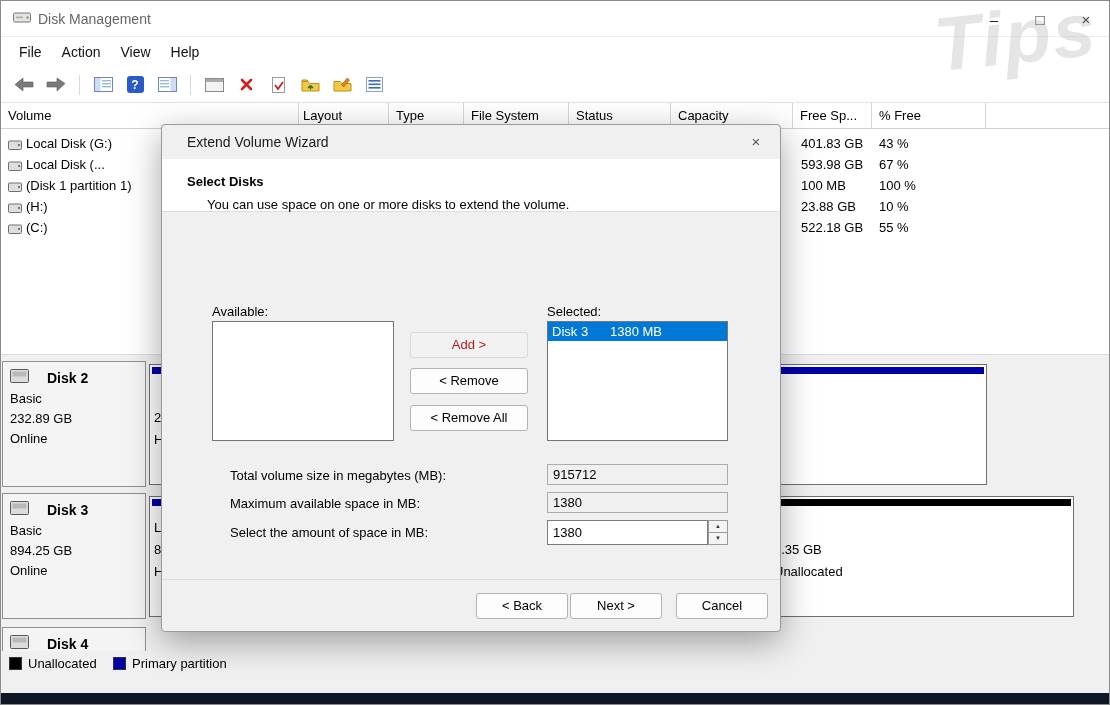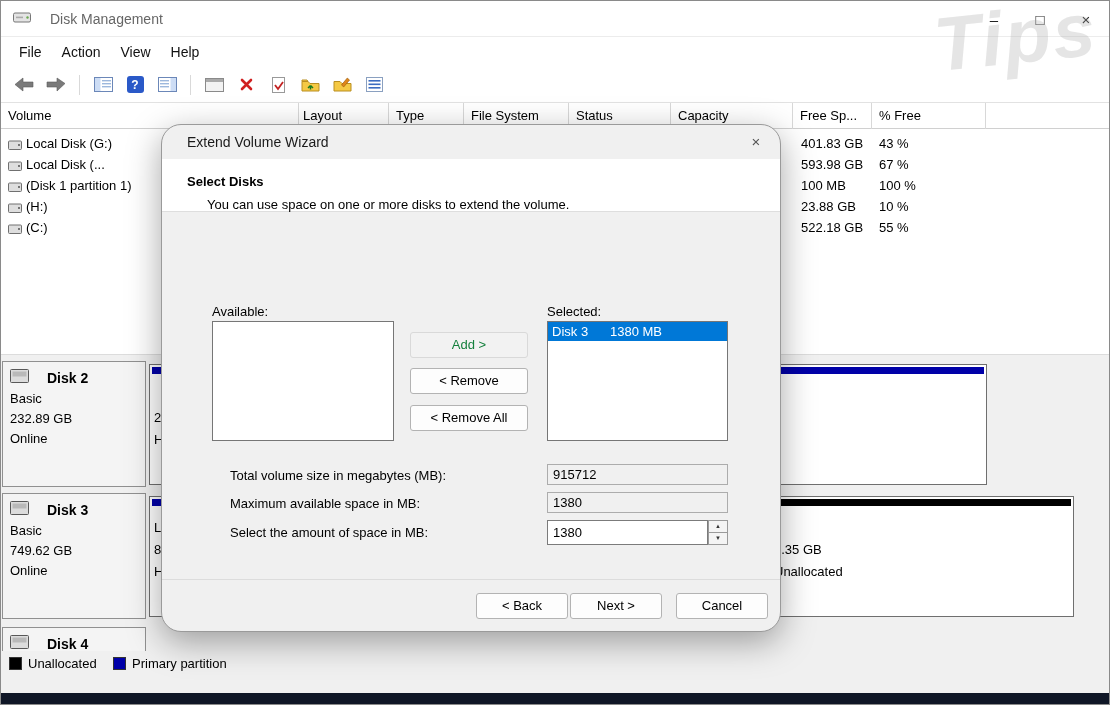--- a/index.html
+++ b/index.html
@@ -1,20 +1,20 @@
 <!DOCTYPE html>
 <html><head>
 <meta charset="utf-8">
 <style>
   * { margin:0; padding:0; box-sizing:border-box; }
   body { font-family:"Liberation Sans","DejaVu Sans",sans-serif; background:#6b6b6b; }
   #win { position:relative; width:1110px; height:705px; background:#fff; border:1px solid #8a8a8a; overflow:hidden; cursor:default; }
 
   
-  .titlebar { position:absolute; top:0; left:0; right:0; height:36px; display:flex; align-items:center; padding-left:12px; gap:19px; background:#fff; border-bottom:1px solid #ececec; }
+  .titlebar { position:absolute; top:0; left:0; right:0; height:36px; display:flex; align-items:center; padding-left:12px; gap:7px; background:#fff; border-bottom:1px solid #ececec; }
   .title-text { font-size:14px; color:#666; }
   .wctrls { position:absolute; right:0; top:0; height:36px; display:flex; }
   .wbtn { width:46px; height:36px; display:flex; align-items:center; justify-content:center; font-size:15px; color:#222; }
 
   
   .menubar { position:absolute; top:36px; left:0; right:0; height:30px; display:flex; align-items:center; padding-left:8px; background:#fff; }
   .menu-item { padding:3px 10px; font-size:14px; color:#111; }
 
   
   .toolbar { position:absolute; top:66px; left:0; right:0; height:36px; display:flex; align-items:center; padding-left:10px; gap:6px; border-bottom:1px solid #e2e2e2; background:#fff; }
@@ -47,32 +47,32 @@
   .legendbar { position:absolute; top:650px; left:0; right:0; height:42px; background:#f0f0f0; z-index:5; }
   .legend-item { position:absolute; top:5px; display:flex; align-items:center; gap:6px; font-size:13px; }
   .sq { width:13px; height:13px; border:1px solid #333; }
   .sq-unalloc { background:#000; }
   .sq-primary { background:#0000a8; }
   .bottomstrip { position:absolute; left:0; right:0; top:692px; height:13px; background:#0f1626; z-index:6; }
 
   .watermark { position:absolute; top:-8px; right:12px; font-size:76px; font-style:italic; font-weight:bold; color:rgba(170,170,170,0.30); transform:rotate(-6deg); z-index:30; pointer-events:none; letter-spacing:2px; }
 
   
-  .dialog { position:absolute; left:160px; top:123px; width:620px; height:508px; background:#f0f0f0; border:1px solid #9a9a9a; border-radius:20px; box-shadow:0 10px 34px rgba(0,0,0,0.35); z-index:10; overflow:hidden;padding-left:28px; }
+  .dialog { position:absolute; left:160px; top:123px; width:620px; height:508px; background:#f0f0f0; border:1px solid #9a9a9a; border-radius:4px; box-shadow:0 10px 34px rgba(0,0,0,0.35); z-index:10; overflow:hidden;padding-left:28px; }
   .dlg-title { position:absolute; top:0; left:0; right:0; height:34px; font-size:14px; color:#1a1a1a; line-height:34px; padding-left:25px; }
   .dlg-close { position:absolute; top:7px; right:14px; width:20px; height:20px; font-size:15px; color:#555; text-align:center; line-height:20px; }
   .dlg-header { position:absolute; top:34px; left:0; right:0; height:53px; background:#fff; border-bottom:1px solid #dedede; }
   .dlg-heading { position:absolute; left:25px; top:15px; font-size:13px; font-weight:bold; }
   .dlg-desc { position:absolute; left:45px; top:38px; font-size:13px; }
   .dlg-label { position:absolute; font-size:13px; white-space:nowrap;text-align:right; }
   .listbox { position:absolute; background:#fff; border:1px solid #767676; }
   .sel-item { height:19px; background:#0078d7; color:#fff; font-size:13px; display:flex; align-items:center; }
   .sel-item .sdisk { padding-left:4px; width:62px; }
   .btn { position:absolute; height:26px; background:#fdfdfd; border:1px solid #b3b3b3; border-radius:3px; font-size:13px; font-family:inherit; text-align:center; line-height:24px; color:#000; }
-  .btn-disabled { color:#15803d; background:#f2f2f2; border-color:#d9d9d9; }
+  .btn-disabled { color:#b91c1c; background:#f2f2f2; border-color:#d9d9d9; }
   .sunken { position:absolute; width:181px; height:21px; background:#f0f0f0; border:1px solid #acacac; font-size:13px; line-height:19px; padding-left:5px; }
   .amount-input { position:absolute; left:385px; top:395px; width:161px; height:25px; border:1px solid #7b7b7b; font-size:13px; padding-left:5px; font-family:inherit; background:#fff; }
   .spinbtn { position:absolute; left:546px; width:20px; height:13px; background:#f4f4f4; border:1px solid #9a9a9a; font-size:6px; text-align:center; line-height:11px; color:#333; }
   .dlg-footer { position:absolute; left:0; right:0; top:454px; bottom:0; border-top:1px solid #dcdcdc; }
 </style>
 </head>
 <body>
 
 <div id="win">
 
@@ -256,21 +256,21 @@
 
   <div class="dlabel" style="top:492px;height:126px">
     <div class="dname">
       <span><svg width="19" height="14">
             <rect x="0.5" y="0.5" width="18" height="13" rx="1" fill="#dcdcdc" stroke="#585858"></rect>
             <rect x="2.5" y="2.5" width="14" height="5" fill="#b9b9b9"></rect>
           </svg></span>
       <span>Disk 3</span>
     </div>
     <div>Basic</div>
-    <div>749.62 GB</div>
+    <div>894.25 GB</div>
     <div>Online</div>
   </div>
   <div class="dblock" style="left:148px;top:495px;width:620px;height:121px">
     <div class="bar bar-primary"></div>
     <div class="blines">
       <div>L</div>
       <div>8</div>
       <div>H</div>
     </div>
   </div>

